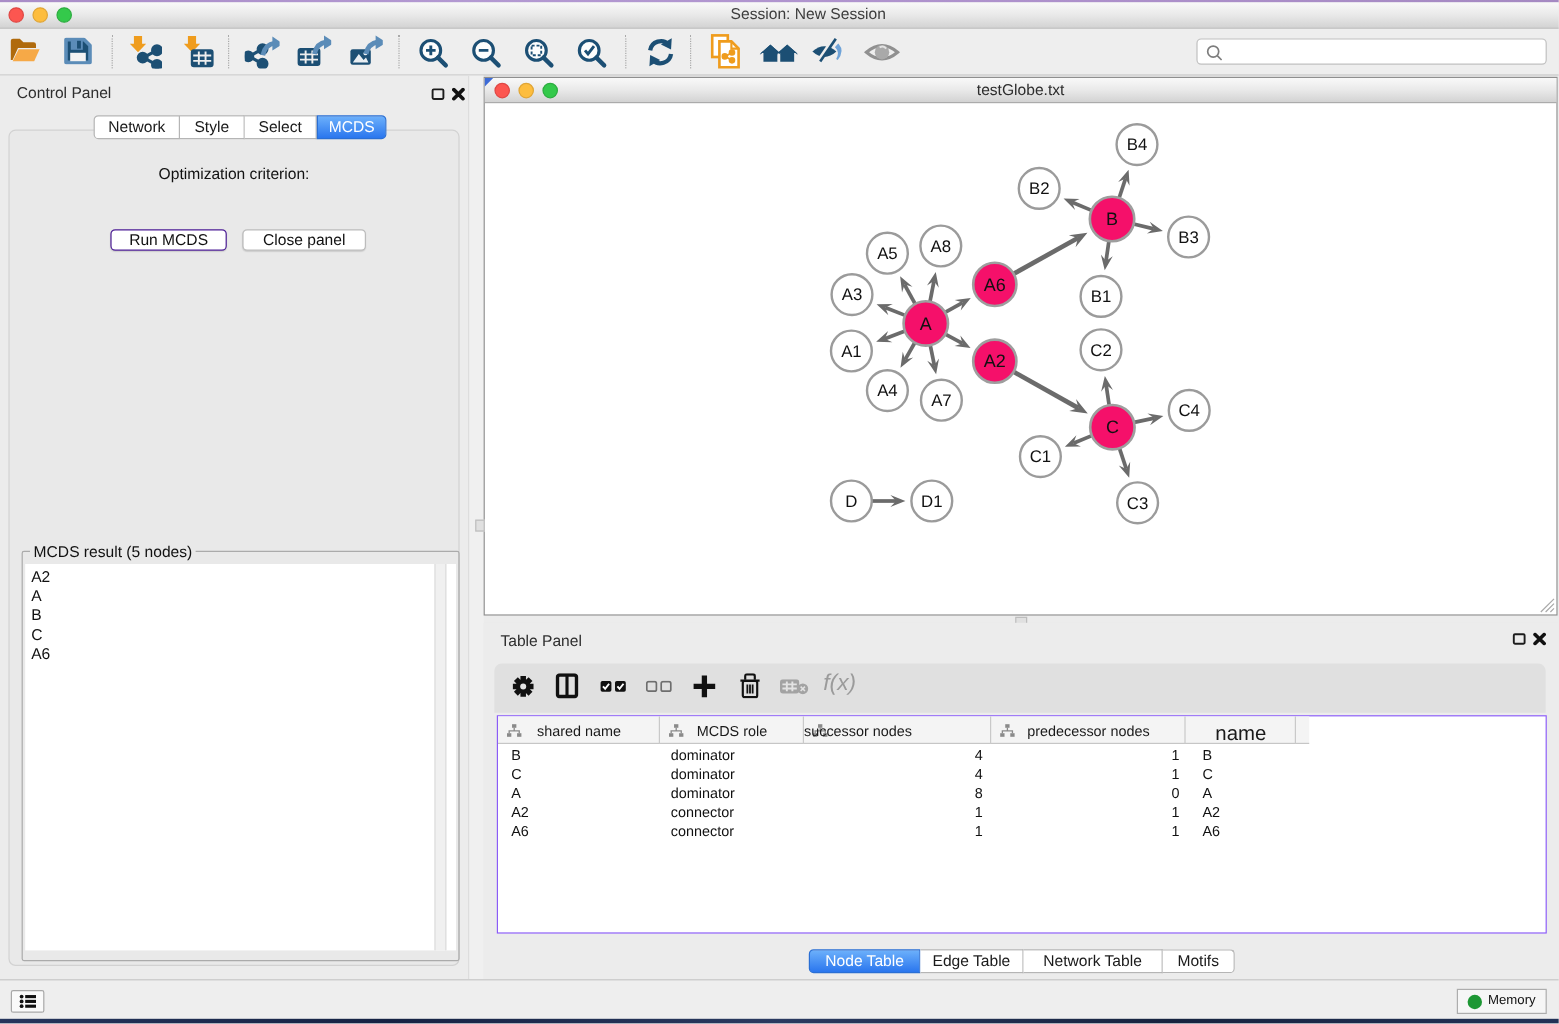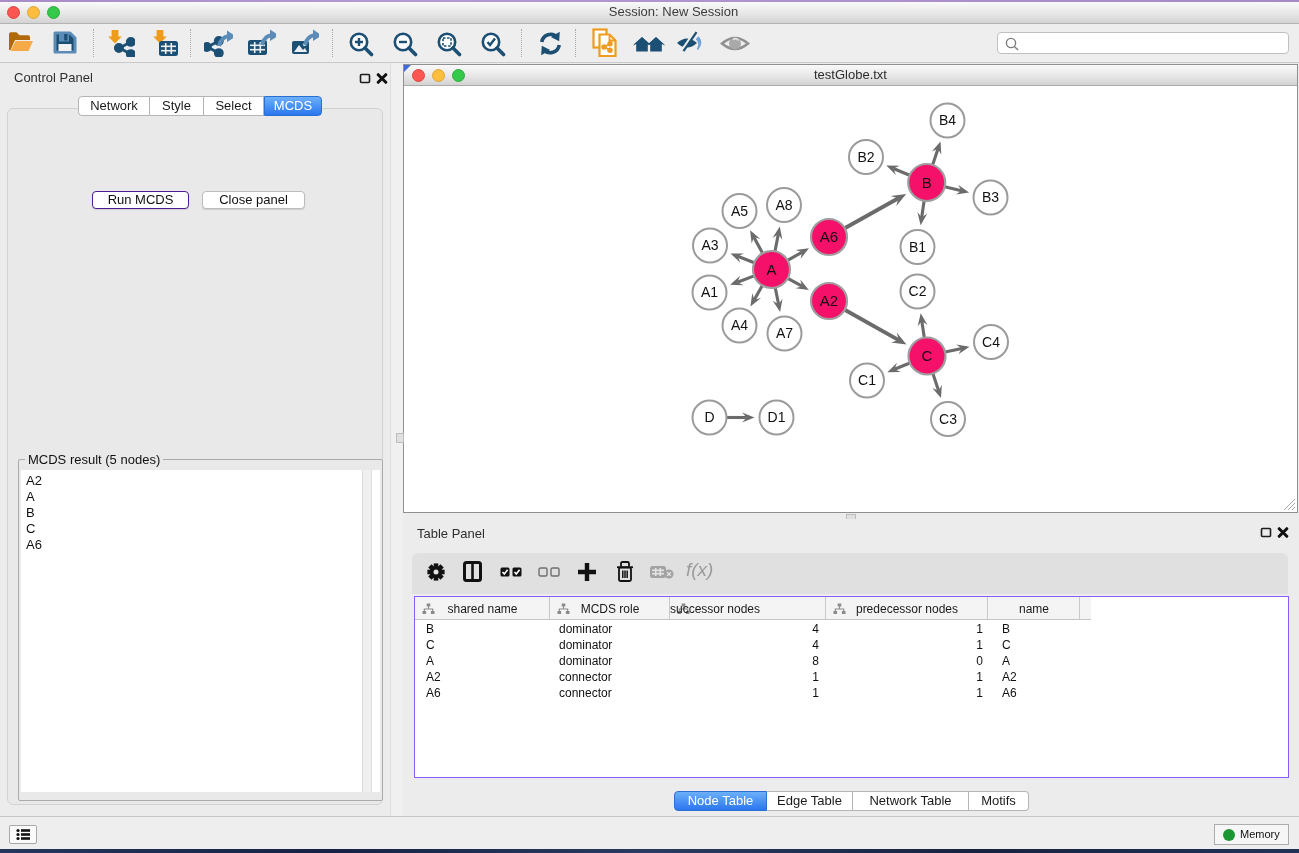--- a/index.html
+++ b/index.html
@@ -165,20 +165,21 @@
   <svg class="abs" style="left:376px;top:10px;" width="12" height="11" viewBox="0 0 12 11">
       <path d="M2.2 1.7 L9.8 9.3 M9.8 1.7 L2.2 9.3" stroke="#111" stroke-width="3" stroke-linecap="round"></path>
     </svg>
 
   <div class="abs" style="left:7px;top:45px;width:376px;height:697px;background:#e9e9e9;border:1px solid #d2d2d2;border-radius:6px;"></div>
 
   <div class="tabw" style="left:78px;top:33px;width:72px;border-radius:4px 0 0 4px;">Network</div>
   <div class="tabw" style="left:150px;top:33px;width:54px;border-left:none;">Style</div>
   <div class="tabw" style="left:204px;top:33px;width:60px;border-left:none;">Select</div>
   <div class="tabw tabblue" style="left:264px;top:33px;width:58px;border-radius:0 4px 4px 0;">MCDS</div>
+  <div class="abs" style="left:0;top:74px;width:390px;text-align:center;font-size:13px;color:#111;">Optimization criterion:</div>
 
 
   <div class="abs" style="left:92px;top:128px;width:97px;height:18px;background:#fff;border:1px solid #4c1d95;border-radius:4px;box-shadow:0 1px 1px rgba(0,0,0,0.12);text-align:center;font-size:13px;line-height:16px;color:#111;">Run MCDS</div>
   <div class="abs" style="left:202px;top:128px;width:103px;height:18px;background:#fff;border:1px solid #bcbcbc;border-radius:4px;box-shadow:0 1px 1px rgba(0,0,0,0.12);text-align:center;font-size:13px;line-height:16px;color:#111;">Close panel</div>
 
   <div class="abs" style="left:18px;top:396px;width:365px;height:342px;border:1px solid #ababab;border-radius:2px;">
     <div style="position:absolute;left:6px;top:-8px;background:#e9e9e9;padding:0 3px;font-size:13px;color:#111;">MCDS result (5 nodes)</div>
     <div style="position:absolute;left:2px;top:10px;width:359px;height:322px;background:#fff;font-size:13px;color:#111;line-height:16px;padding:3px 0 0 5px;">A2<br>A<br>B<br>C<br>A6</div>
     <div style="position:absolute;right:10px;top:10px;width:10px;height:322px;background:#f0f0f0;border-left:1px solid #dcdcdc;border-right:1px solid #dcdcdc;"></div>
   </div>
@@ -385,21 +386,21 @@
       <svg width="13" height="12" viewBox="0 0 13 12" style="position:absolute;left:418px;top:6px;">
         <g fill="#8a8a8a">
           <rect x="4.7" y="0.5" width="3.6" height="3"></rect>
           <rect x="0.5" y="8" width="3.6" height="3"></rect>
           <rect x="8.9" y="8" width="3.6" height="3"></rect>
           <path d="M6.5 3.5 L6.5 6 M2.3 8 L2.3 6 L10.7 6 L10.7 8" fill="none" stroke="#8a8a8a" stroke-width="1.1"></path>
         </g>
       </svg>
       <div style="position:absolute;left:411px;top:5px;width:162px;text-align:center;font-size:12px;color:#1a1a1a;">predecessor nodes</div>
       <div style="position:absolute;left:573px;top:0;width:92px;height:23px;border-right:1px solid #c9c9c9;"></div>
-      <div style="position:absolute;left:573px;top:5px;width:92px;text-align:center;font-size:12px;color:#1a1a1a;">name</div>
+      <div style="position:absolute;left:573px;top:5px;width:92px;text-align:center;font-size:17px;color:#1a1a1a;">name</div>
     <div style="position:absolute;left:11px;top:25px;font-size:12px;color:#111;">B</div>
       <div style="position:absolute;left:144px;top:25px;font-size:12px;color:#111;">dominator</div>
       <div style="position:absolute;left:255px;top:25px;width:149px;text-align:right;font-size:12px;color:#111;">4</div>
       <div style="position:absolute;left:411px;top:25px;width:157px;text-align:right;font-size:12px;color:#111;">1</div>
       <div style="position:absolute;left:587px;top:25px;font-size:12px;color:#111;">B</div>
       <div style="position:absolute;left:11px;top:41px;font-size:12px;color:#111;">C</div>
       <div style="position:absolute;left:144px;top:41px;font-size:12px;color:#111;">dominator</div>
       <div style="position:absolute;left:255px;top:41px;width:149px;text-align:right;font-size:12px;color:#111;">4</div>
       <div style="position:absolute;left:411px;top:41px;width:157px;text-align:right;font-size:12px;color:#111;">1</div>
       <div style="position:absolute;left:587px;top:41px;font-size:12px;color:#111;">C</div>

